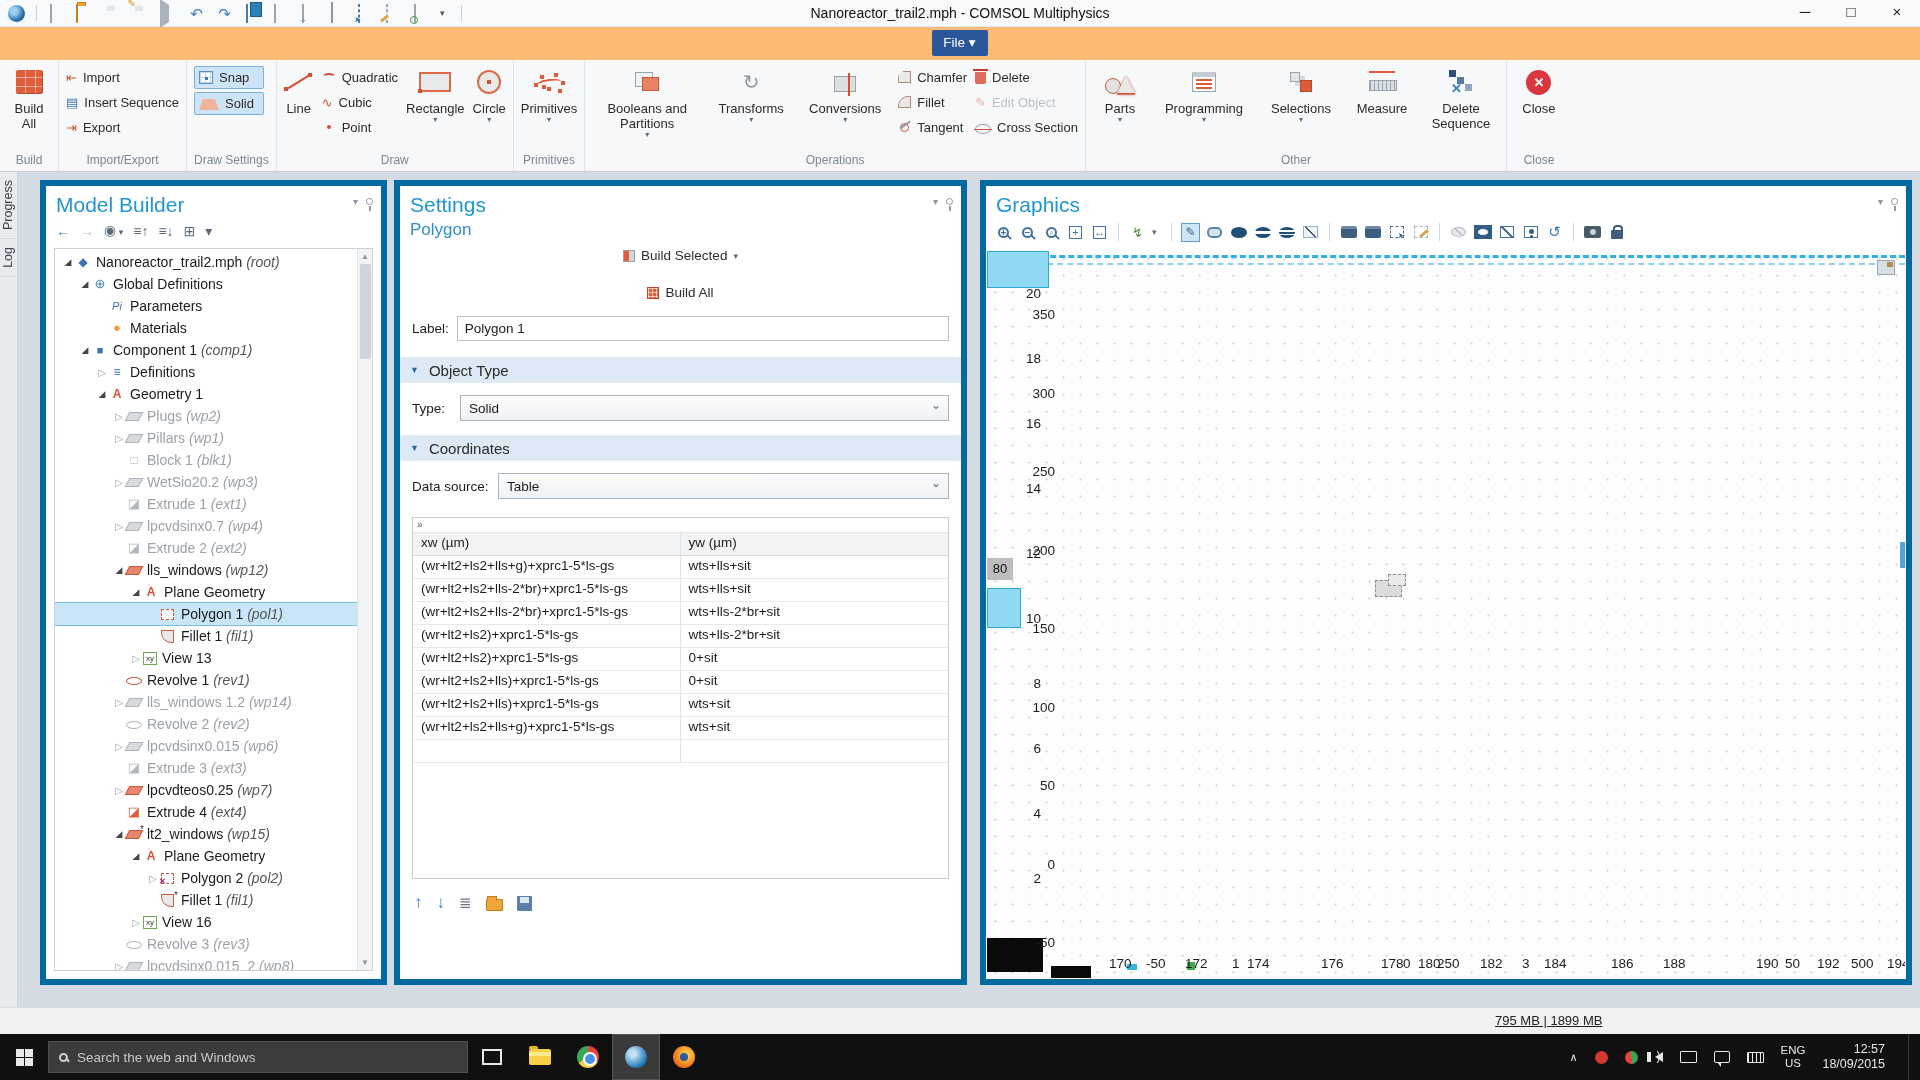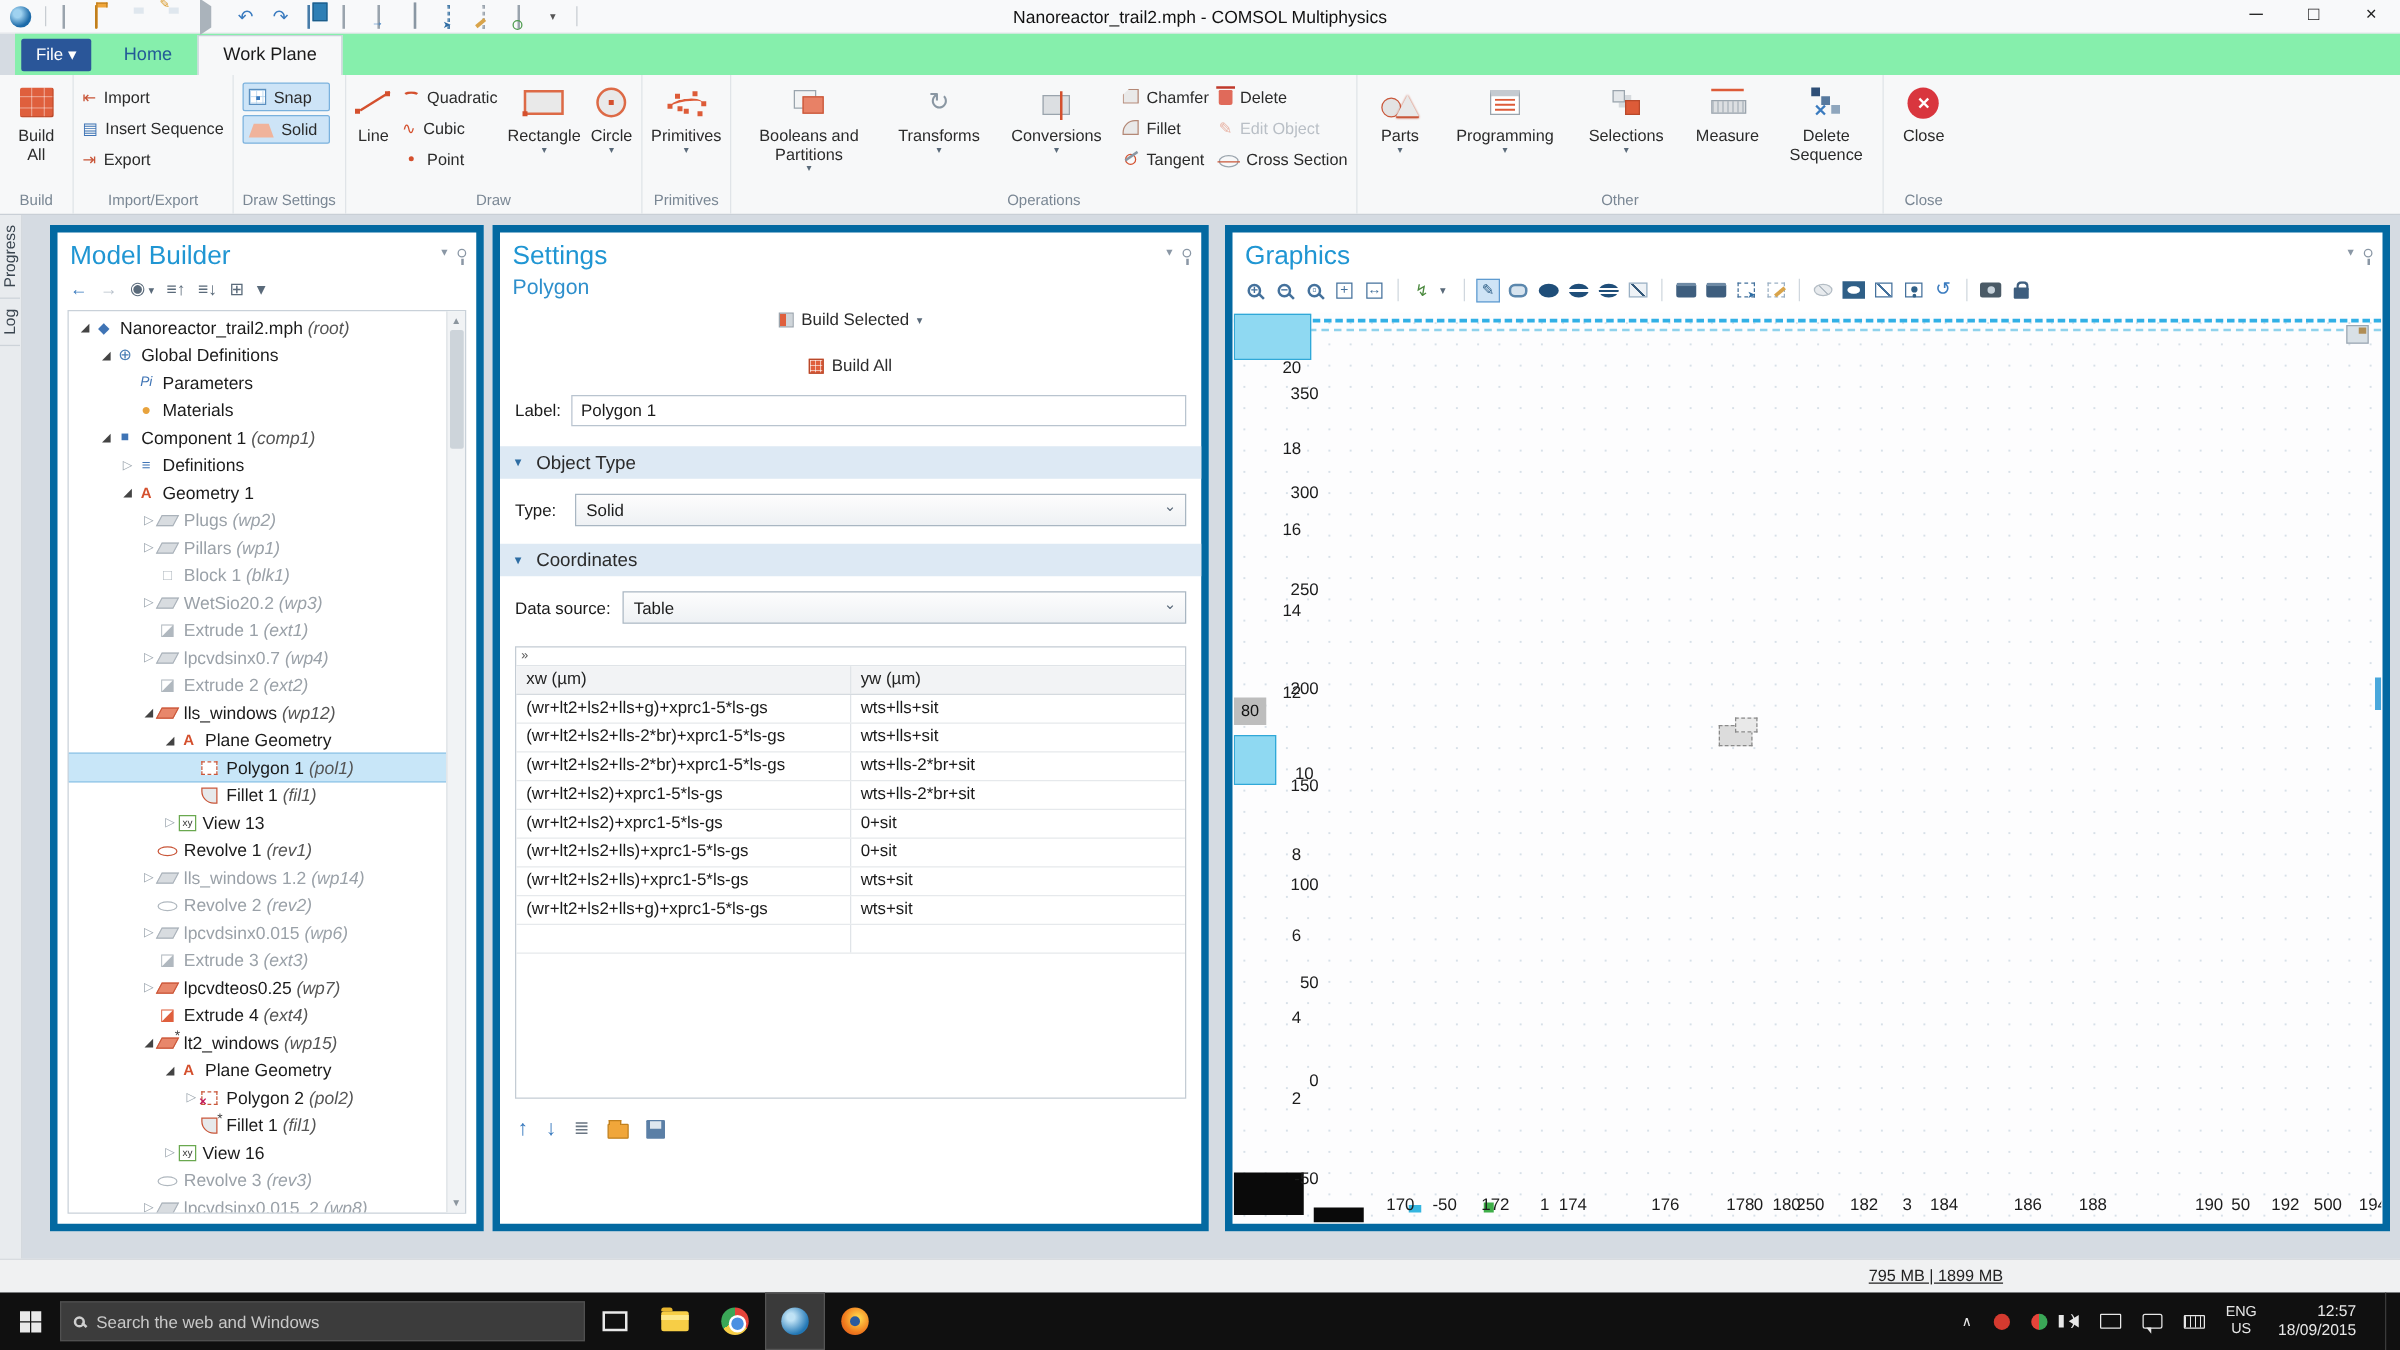--- a/index.html
+++ b/index.html
@@ -31,21 +31,21 @@
   .qi-brushbox{width:13px;height:12px;border:1px dashed #9aa4ad;margin:2px;position:relative;}
   .qi-brushbox::after{content:"";position:absolute;width:9px;height:3px;background:#d9a44a;transform:rotate(-40deg);right:-2px;bottom:2px;}
   .qi-zoomdoc{width:11px;height:13px;background:#fff;border:1px solid #9aa4ad;margin:1px 2px;position:relative;}
   .qi-zoomdoc::after{content:"";position:absolute;width:6px;height:6px;border:1.5px solid #4c9a4c;border-radius:50%;right:-3px;bottom:-2px;}
   .qi-caret{font-size:9px;color:#555;width:10px;line-height:17px;}
   .window-title{position:absolute;left:0;right:0;text-align:center;font-size:14px;color:#111;pointer-events:none;}
   .win-controls{margin-left:auto;display:flex;z-index:2;}
   .wc{width:46px;height:26px;text-align:center;line-height:24px;font-size:15px;color:#222;}
 
   
-  .tabrow{position:absolute;top:27px;left:12px;right:0;height:33px;background:#86efac;display:flex;align-items:flex-end;}
+  .tabrow{position:absolute;top:27px;left:0;right:0;height:33px;background:#fdba74;display:flex;align-items:flex-end;flex-direction:column;}
   .file-btn{margin:3px 6px 2px 5px;width:56px;height:26px;background:#2a5699;color:#fff;font-size:13.5px;text-align:center;line-height:26px;border-radius:2px;align-self:center;}
   .tab{padding:0 20px;font-size:14.5px;line-height:31px;color:#235a97;}
   .tab.active{background:#f7f8f9;border:1px solid #c9d1da;border-bottom:1px solid #f7f8f9;color:#1a1a1a;margin-bottom:-1px;}
 
   
   .ribbon{position:absolute;top:60px;left:0;right:0;height:112px;background:#f7f8f9;border-bottom:1px solid #c9cfd6;display:flex;align-items:stretch;}
   .rgroup{display:flex;flex-direction:column;padding:4px 7px 0;}
   .rgroup+.rgroup{border-left:1px solid #e0e4e8;}
   .rg-body{flex:1;display:flex;align-items:flex-start;gap:8px;}
   .rg-label{text-align:center;font-size:12px;color:#7a8794;padding:3px 0 4px;}
@@ -935,21 +935,21 @@
         <div class="blackrect" style="left:64px;top:716px;width:40px;height:12px;"></div>
         <div class="tickmark" style="left:140px;top:714px;width:10px;height:6px;background:#35b6e0;"></div>
         <div class="tickmark" style="left:200px;top:712px;width:8px;height:8px;background:#3fae49;"></div>
         <div class="corner-widget" style="right:10px;top:10px;"></div>
         <div class="edge-marker" style="top:292px;"></div>
       <span class="axlab ylab" style="left: 10px; top: 36px;">20</span>
           <span class="axlab ylab" style="left: 10px; top: 101px;">18</span>
           <span class="axlab ylab" style="left: 10px; top: 166px;">16</span>
           <span class="axlab ylab" style="left: 10px; top: 231px;">14</span>
           <span class="axlab ylab" style="left: 10px; top: 296px;">12</span>
-          <span class="axlab ylab" style="left: 20px; top: 361px;">10</span>
+          <span class="axlab ylab" style="left: 10px; top: 361px;">10</span>
           <span class="axlab ylab" style="left: 10px; top: 426px;">8</span>
           <span class="axlab ylab" style="left: 10px; top: 491px;">6</span>
           <span class="axlab ylab" style="left: 10px; top: 556px;">4</span>
           <span class="axlab ylab" style="left: 10px; top: 621px;">2</span>
           <span class="axlab ylab" style="left: 24px; top: 57px;">350</span>
           <span class="axlab ylab" style="left: 24px; top: 135.5px;">300</span>
           <span class="axlab ylab" style="left: 24px; top: 214px;">250</span>
           <span class="axlab ylab" style="left: 24px; top: 292.5px;">200</span>
           <span class="axlab ylab" style="left: 24px; top: 371px;">150</span>
           <span class="axlab ylab" style="left: 24px; top: 449.5px;">100</span>

